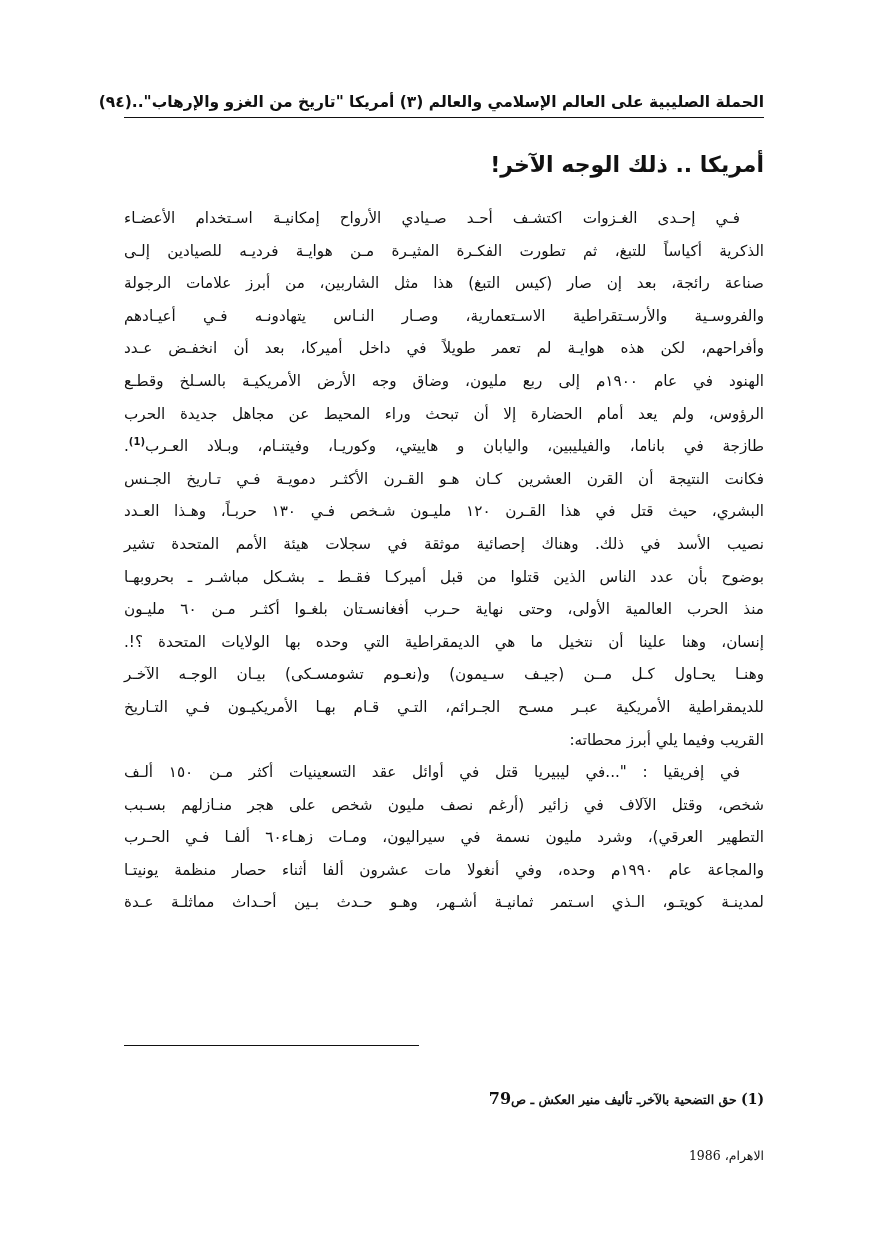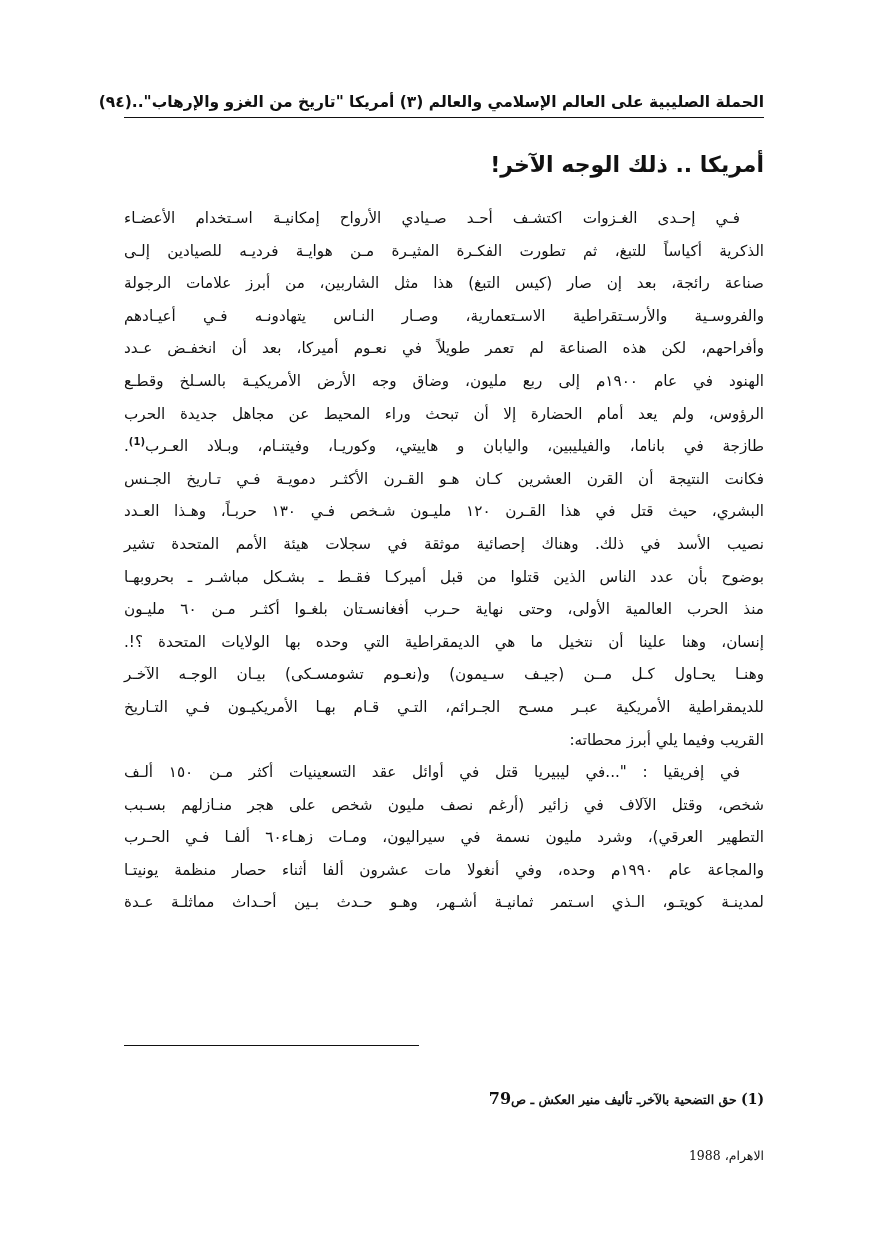--- a/index.html
+++ b/index.html
@@ -35,21 +35,21 @@
   </div>
   <div class="header-rule"></div>
 
   <div class="title">أمريكا .. ذلك الوجه الآخر!</div>
 
   <div class="body">
     <span class="line indent">فـي إحـدى الغـزوات اكتشـف أحـد صـيادي الأرواح إمكانيـة اسـتخدام الأعضـاء</span>
     <span class="line">الذكرية أكياساً للتبغ، ثم تطورت الفكـرة المثيـرة مـن هوايـة فرديـه للصيادين إلـى</span>
     <span class="line">صناعة رائجة، بعد إن صار (كيس التبغ) هذا مثل الشاربين، من أبرز علامات الرجولة</span>
     <span class="line">والفروسـية والأرسـتقراطية الاسـتعمارية، وصـار النـاس يتهادونـه فـي أعيـادهم</span>
-    <span class="line">وأفراحهم، لكن هذه الصناعة لم تعمر طويلاً في نعـوم أميركا، بعد أن انخفـض عـدد</span>
+    <span class="line">وأفراحهم، لكن هذه هوايـة لم تعمر طويلاً في داخل أميركا، بعد أن انخفـض عـدد</span>
     <span class="line">الهنود في عام ١٩٠٠م إلى ربع مليون، وضاق وجه الأرض الأمريكيـة بالسـلخ وقطـع</span>
     <span class="line">الرؤوس، ولم يعد أمام الحضارة إلا أن تبحث وراء المحيط عن مجاهل جديدة الحرب</span>
     <span class="line"><span>طازجة في باناما، والفيليبين، واليابان و هاييتي، وكوريـا، وفيتنـام، وبـلاد العـرب</span><sup>(1)</sup><span>.</span></span>
     <span class="line">فكانت النتيجة أن القرن العشرين كـان هـو القـرن الأكثـر دمويـة فـي تـاريخ الجـنس</span>
     <span class="line">البشري، حيث قتل في هذا القـرن ١٢٠ مليـون شـخص فـي ١٣٠ حربـاً، وهـذا العـدد</span>
     <span class="line">نصيب الأسد في ذلك. وهناك إحصائية موثقة في سجلات هيئة الأمم المتحدة تشير</span>
     <span class="line">بوضوح بأن عدد الناس الذين قتلوا من قبل أميركـا فقـط ـ بشـكل مباشـر ـ بحروبهـا</span>
     <span class="line">منذ الحرب العالمية الأولى، وحتى نهاية حـرب أفغانسـتان بلغـوا أكثـر مـن ٦٠ مليـون</span>
     <span class="line">إنسان، وهنا علينا أن نتخيل ما هي الديمقراطية التي وحده بها الولايات المتحدة ؟!.</span>
     <span class="line">وهنـا يحـاول كـل مــن (جيـف سـيمون) و(نعـوم تشومسـكى) بيـان الوجـه الآخـر</span>
@@ -59,15 +59,15 @@
     <span class="line">شخص، وقتل الآلاف في زائير (أرغم نصف مليون شخص على هجر منـازلهم بسـبب</span>
     <span class="line">التطهير العرقي)، وشرد مليون نسمة في سيراليون، ومـات زهـاء٦٠ ألفـا فـي الحـرب</span>
     <span class="line">والمجاعة عام ١٩٩٠م وحده، وفي أنغولا مات عشرون ألفا أثناء حصار منظمة يونيتـا</span>
     <span class="line">لمدينـة كويتـو، الـذي اسـتمر ثمانيـة أشـهر، وهـو حـدث بـين أحـداث مماثلـة عـدة</span>
   </div>
 
   <div class="fn-rule"></div>
 
   <div class="footnotes">
     <span class="fn-line last" style="font-weight:bold"><span class="fn-num">(1)</span> <span>حق التضحية بالآخرـ تأليف منير العكش ـ ص</span><span class="big">79</span></span>
-    <span class="fn-line last">الاهرام، 1988</span>
+    <span class="fn-line last">الاهرام، 1986</span>
   </div>
 </div>
 
 </body></html>

